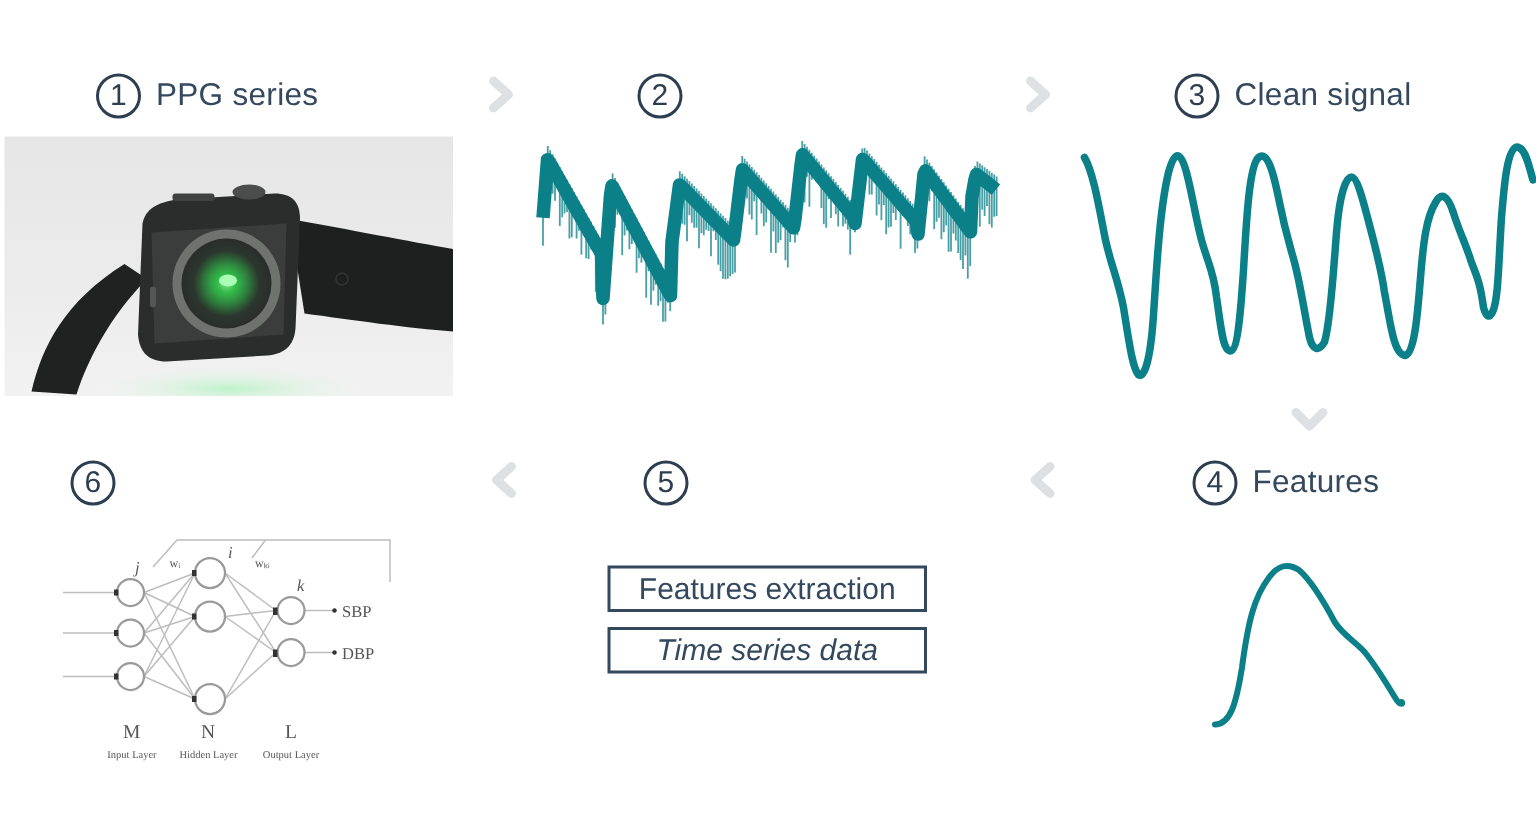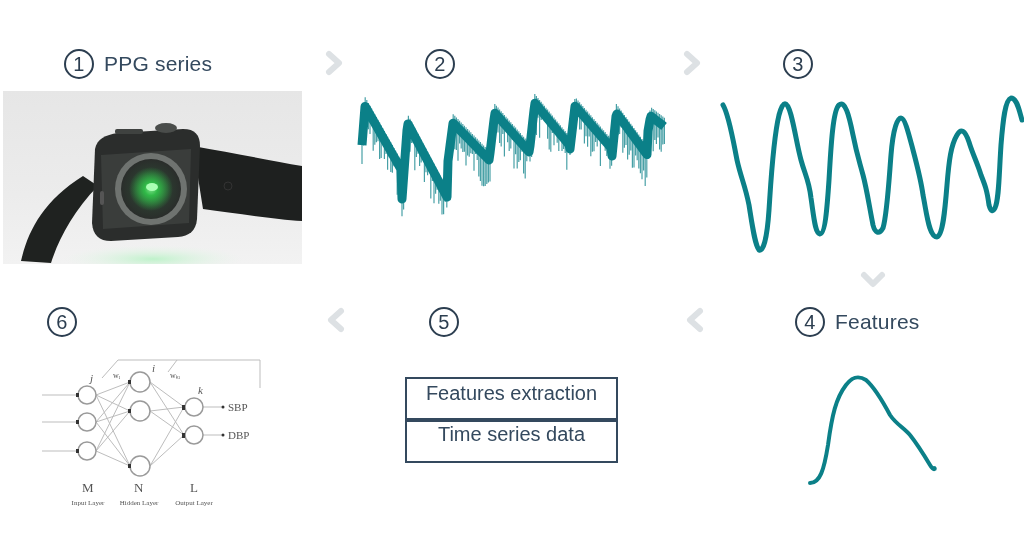--- a/index.html
+++ b/index.html
@@ -1,37 +1,38 @@
 <!DOCTYPE html>
 <html><head>
 <meta charset="utf-8">
 <style>
   html, body { margin: 0; padding: 0; background: #ffffff; }
   body { width: 1024px; height: 548px; position: relative; overflow: hidden; font-family: "Liberation Sans", sans-serif; color: #2c3e50; }
   .step-title { position: absolute; display: flex; align-items: center; gap: 10px; font-size: 21px; color: #34495e; font-weight: 300; letter-spacing: 0.2px; }
   .step-num { width: 30px; height: 30px; border: 2px solid #2c3e50; border-radius: 50%; display: flex; align-items: center; justify-content: center; font-size: 20px; box-sizing: border-box; color: #2c3e50; }
   .arrow { position: absolute; width: 26px; height: 26px; }
-  .box { position: absolute; border: 2px solid #34495e; font-size: 20px; color: #34495e; text-align: center; box-sizing: border-box; height: 45px; line-height: 29px; }
+  .box { position: absolute; border: 2px solid #34495e; font-size: 20px; color: #34495e; text-align: center; box-sizing: border-box; height: 31px; line-height: 29px; }
   svg { position: absolute; overflow: visible; }
   .photo { position: absolute; left: 3px; left:3px; top: 91px; width: 299px; height: 173px; background: linear-gradient(180deg, #e6e6e6 0%, #ececec 60%, #f2f2f2 100%); overflow: hidden; }
 </style>
 </head>
 <body>
 
 <div class="step-title" style="left:64px; top:49px;">
   <span class="step-num">1</span>
   <span>PPG series</span>
 </div>
 
 <div class="step-title" style="left:425px; top:49px;">
   <span class="step-num">2</span>
 </div>
 
 <div class="step-title" style="left:783px; top:49px;">
   <span class="step-num">3</span>
+  <span>Clean signal</span>
 </div>
 
 <div class="step-title" style="left:47px; top:307px;">
   <span class="step-num">6</span>
 </div>
 
 <div class="step-title" style="left:429px; top:307px;">
   <span class="step-num">5</span>
 </div>
 
@@ -171,17 +172,17 @@
     <text x="52" y="142" font-size="13">M</text>
     <text x="104" y="142" font-size="13">N</text>
     <text x="160" y="142" font-size="13">L</text>
     <text x="58" y="155" font-size="7" text-anchor="middle">Input Layer</text>
     <text x="109" y="155" font-size="7" text-anchor="middle">Hidden Layer</text>
     <text x="164" y="155" font-size="7" text-anchor="middle">Output Layer</text>
   </g>
 </svg>
 
 <div class="box" style="left:405px; top:377px; width:213px;">Features extraction</div>
-<div class="box" style="left:405px; top:418px; width:213px;">Time series data</div>
+<div class="box" style="left:405px; top:418px; width:213px;font-style:italic;">Time series data</div>
 
 <svg width="170" height="135" viewBox="0 0 170 135" style="left:790px; top:360px;">
   <path d="M20,123 C30,123 34,110 38,85 C42,55 46,38 56,25 C62,17 68,15 76,20 C84,27 92,40 100,55 C106,64 114,68 120,75 C128,85 134,95 140,105 C144,112 146,108 144,108" fill="none" stroke="#0b8088" stroke-width="4" stroke-linecap="round" stroke-linejoin="round"></path>
 </svg>
 
 </body></html>

